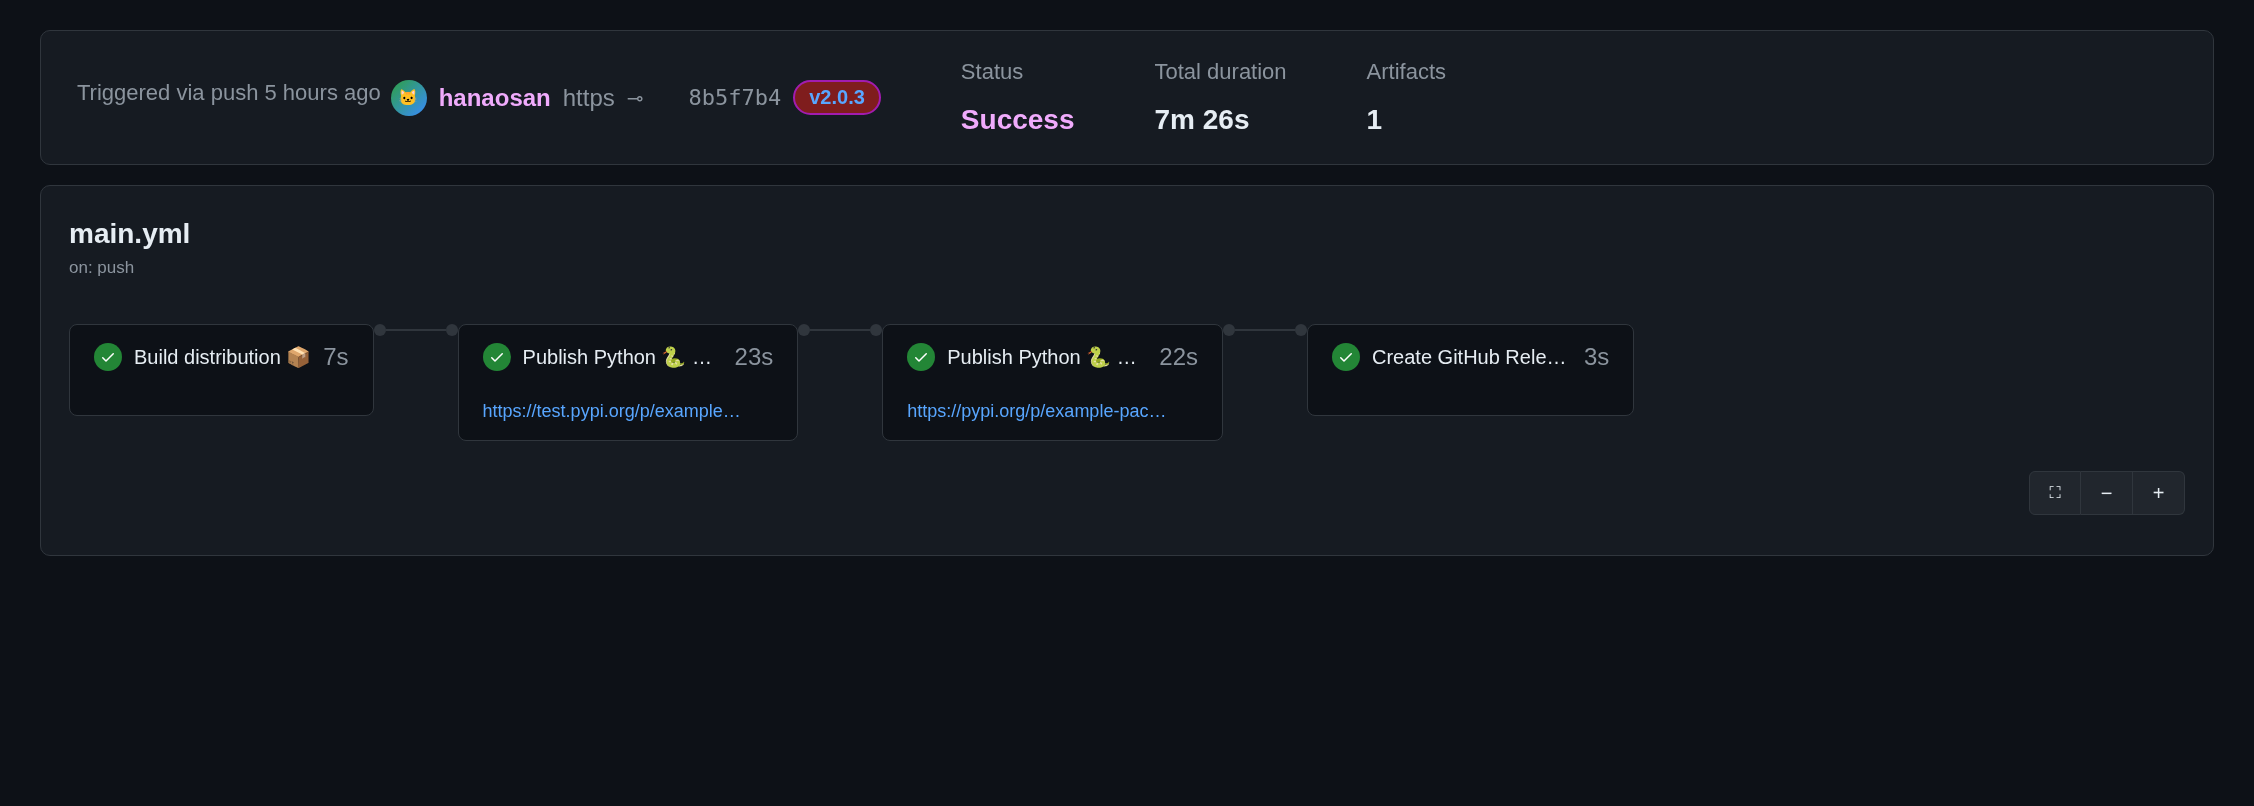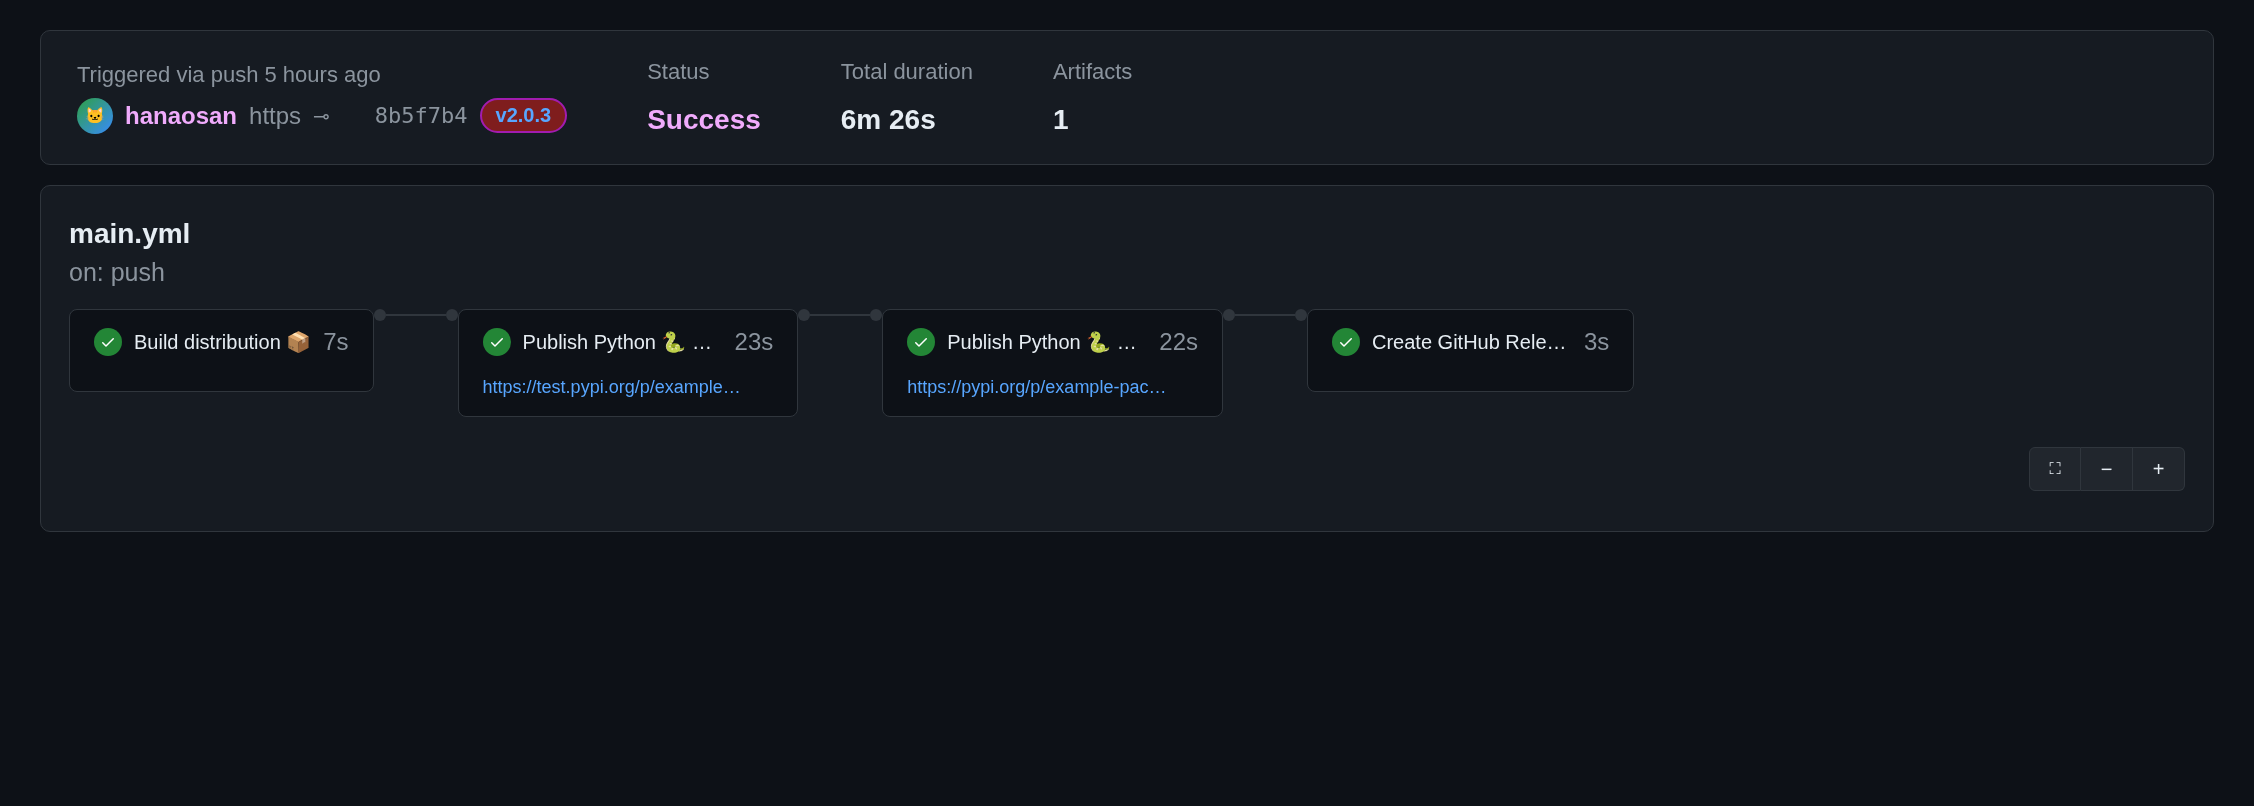--- a/index.html
+++ b/index.html
@@ -27,22 +27,23 @@
 
     
     .summary-card {
       display: flex;
       align-items: center;
       gap: 80px;
     }
 
     .trigger-section {
       display: flex;
-      flex-direction: column;
+      flex-direction: row;
       gap: 10px;
+      text-align: center;
     }
 
     .trigger-label {
       font-size: 22px;
       color: #8b949e;
     }
 
     .trigger-info {
       display: flex;
       align-items: center;
@@ -119,23 +120,23 @@
     }
 
     .workflow-title {
       font-size: 28px;
       font-weight: 700;
       color: #e6edf3;
       margin-bottom: 8px;
     }
 
     .workflow-subtitle {
-      font-size: 25px;
-      color: #8b949e;
-      margin-bottom: 22px;
+      font-size: 17px;
+      color: #8b949e;
+      margin-bottom: 46px;
     }
 
     
     .job-flow {
       display: flex;
       align-items: flex-start;
       gap: 0;
       position: relative;
     }
 
@@ -165,21 +166,21 @@
       border-radius: 8px;
       padding: 18px 24px;
       min-width: 280px;
       flex-shrink: 0;
     }
 
     .job-box-inner {
       display: flex;
       align-items: center;
       gap: 12px;
-      margin-bottom: 17px;
+      margin-bottom: 26px;
     }
 
     .success-icon {
       width: 28px;
       height: 28px;
       border-radius: 50%;
       background-color: #238636;
       display: flex;
       align-items: center;
       justify-content: center;
@@ -272,21 +273,21 @@
     </div>
   </div>
 
   <div class="stat-section">
     <span class="stat-label">Status</span>
     <span class="stat-value success">Success</span>
   </div>
 
   <div class="stat-section">
     <span class="stat-label">Total duration</span>
-    <span class="stat-value">6m 26s</span>
+    <span class="stat-value">7m 26s</span>
   </div>
 
   <div class="stat-section">
     <span class="stat-label">Artifacts</span>
     <span class="stat-value">1</span>
   </div>
 </div>
 
 <div class="card workflow-card">
   <div class="workflow-title">main.yml</div>

